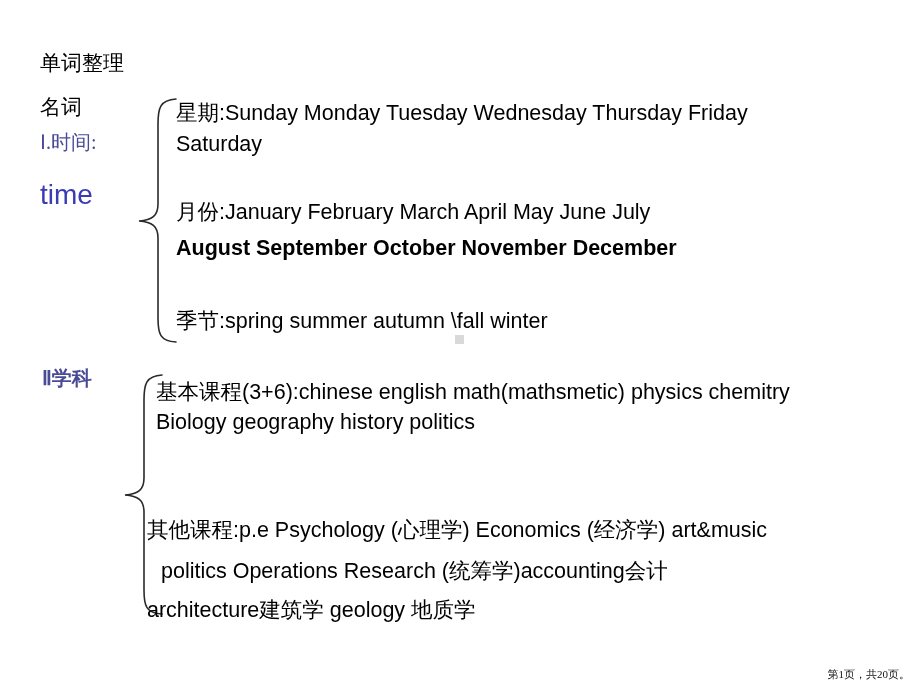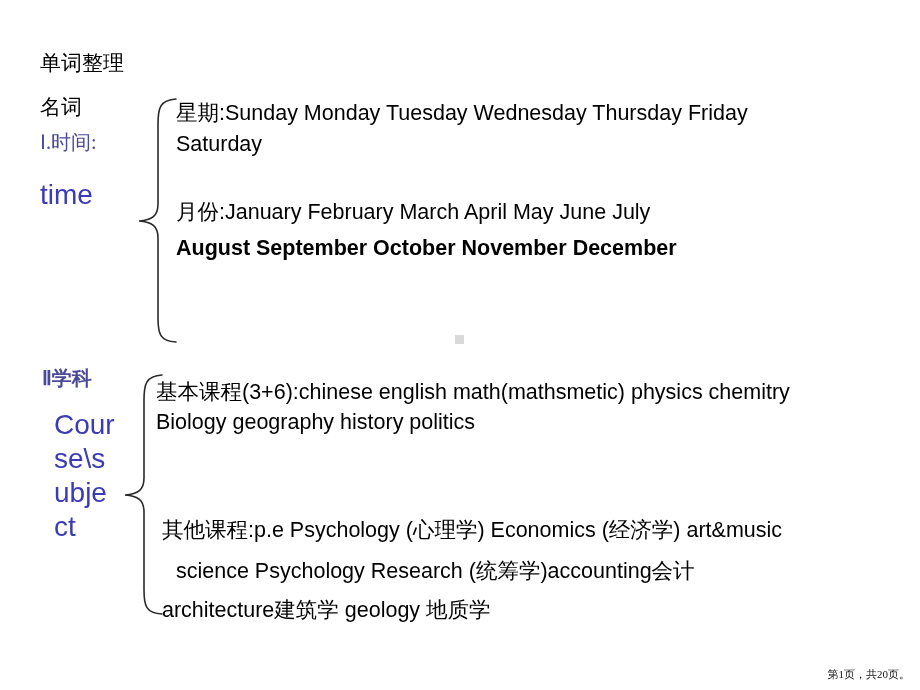--- a/index.html
+++ b/index.html
@@ -76,21 +76,21 @@
     font-size: 21.5px;
     color: #000000;
     line-height: 1.32;
   }
 
   #weekdays-block { left: 176px; top: 99px;  width: 730px; }
   #months-block   { left: 176px; top: 198px; width: 730px; }
   #seasons-block  { left: 176px; top: 307px; width: 730px; }
 
   #basic-block    { left: 156px; top: 378px; width: 750px; }
-  #other-block    { left: 162px; top: 516px; width: 750px; }
+  #other-block    { left: 147px; top: 516px; width: 750px; }
 
   #basic-block .line2  { margin-top: 2px; }
   #months-block .line2 { margin-top: 8px; font-weight: bold; }
   #weekdays-block .line2 { margin-top: 3px; }
   #other-block .line2  { margin-top: 13px; padding-left: 14px; }
   #other-block .line3  { margin-top: 10px; }
 
   
   #gray-marker {
     position: absolute;
@@ -132,39 +132,41 @@
   <div class="content" id="weekdays-block">
     <div class="line1">星期:Sunday   Monday   Tuesday   Wednesday   Thursday   Friday</div>
     <div class="line2">Saturday</div>
   </div>
 
   <div class="content" id="months-block">
     <div class="line1">月份:January     February     March      April   May June   July</div>
     <div class="line2">August     September    October    November     December</div>
   </div>
 
+  <div class="content" id="seasons-block">
+    <div class="line1">季节:spring    summer      autumn \fall      winter</div>
+  </div>
 
   <div id="gray-marker"></div>
 
   <div class="label-blue-serif" id="sec2-label">Ⅱ学科</div>
 
-  <div class="label-blue-sans" id="sec2-en">Course\subject</div>
 
   <div class="brace" id="brace-subject">
     <svg width="44" height="244" viewBox="0 0 44 244" fill="none" xmlns="http://www.w3.org/2000/svg" aria-hidden="true">
       <path d="M40 3 C24 4 22 12 22 28 L22 106 C22 118 16 122 3 123 C16 124 22 128 22 140 L22 218 C22 234 24 241 40 242" stroke="#2a2a2a" stroke-width="1.6" fill="none" stroke-linecap="round"></path>
     </svg>
   </div>
 
   <div class="content" id="basic-block">
     <div class="line1">基本课程(3+6):chinese  english math(mathsmetic) physics chemitry</div>
     <div class="line2">Biology  geography history  politics</div>
   </div>
 
   <div class="content" id="other-block">
     <div class="line1">其他课程:p.e Psychology (心理学) Economics (经济学) art&amp;music</div>
-    <div class="line2">science   Psychology Research (统筹学)accounting会计</div>
+    <div class="line2">politics   Operations Research (统筹学)accounting会计</div>
     <div class="line3">architecture建筑学 geology 地质学</div>
   </div>
 
   <div id="page-indicator">第1页，共20页。</div>
 
 </div>
 
 </body></html>

